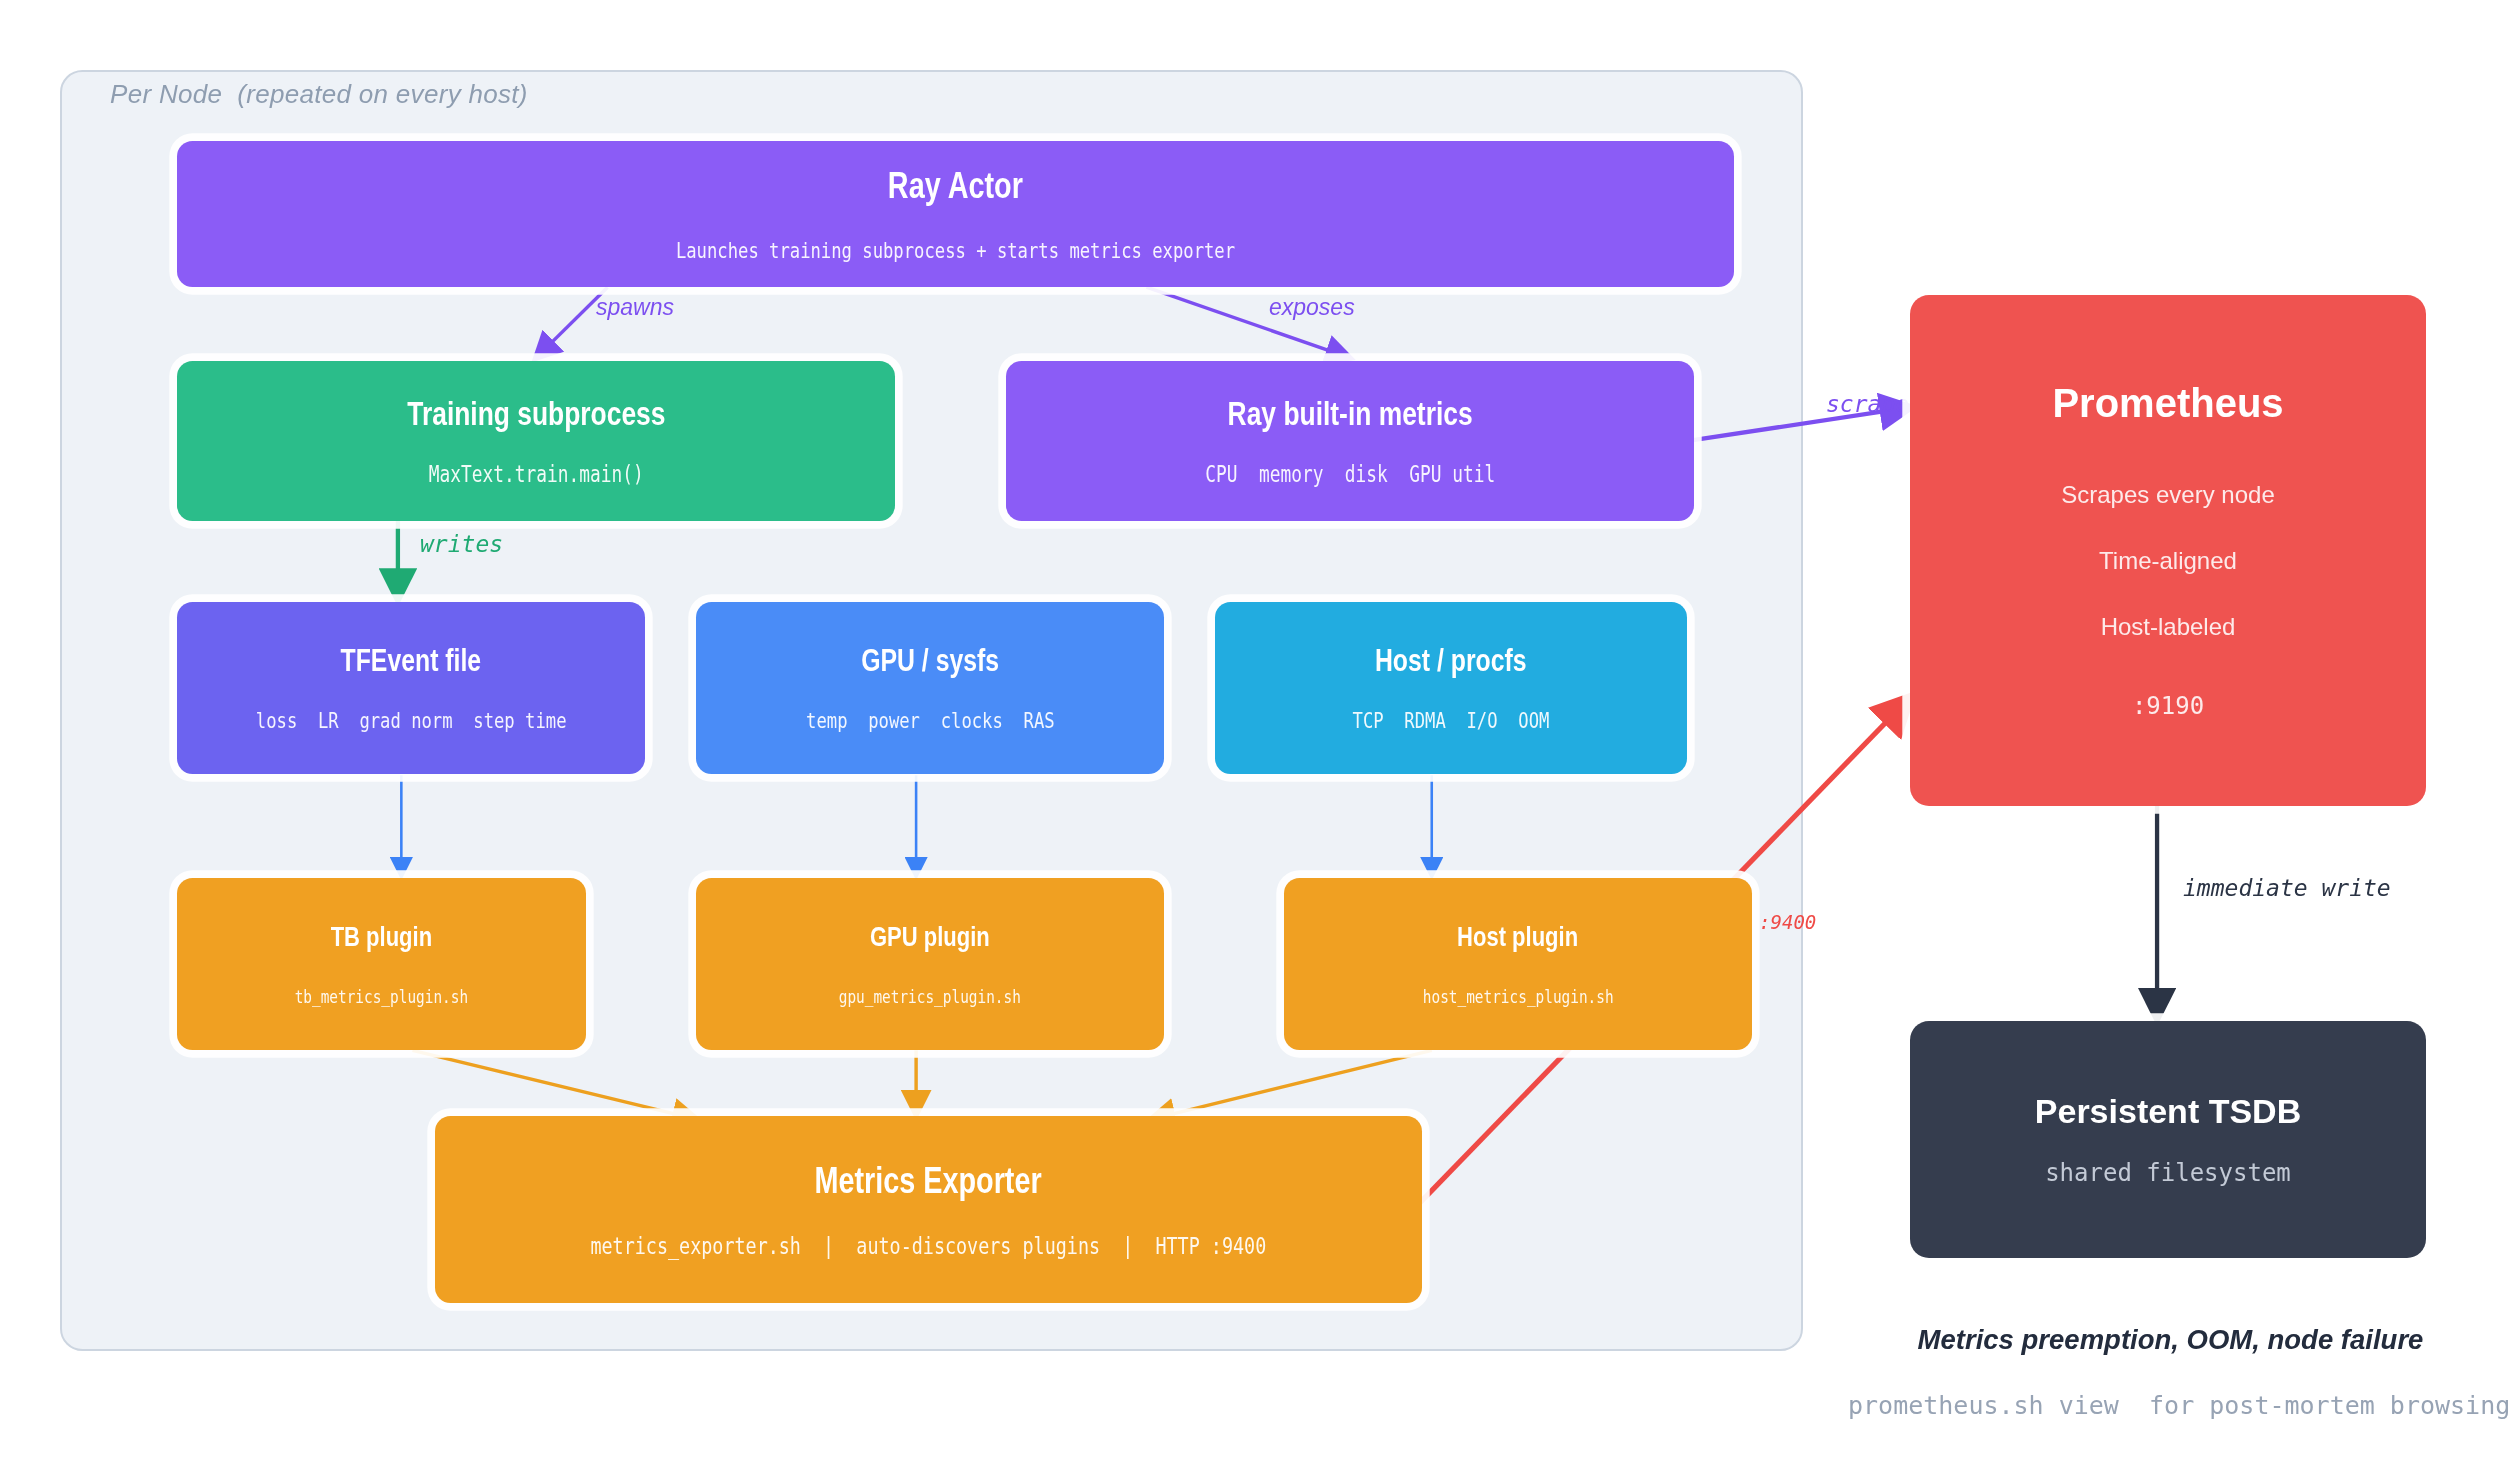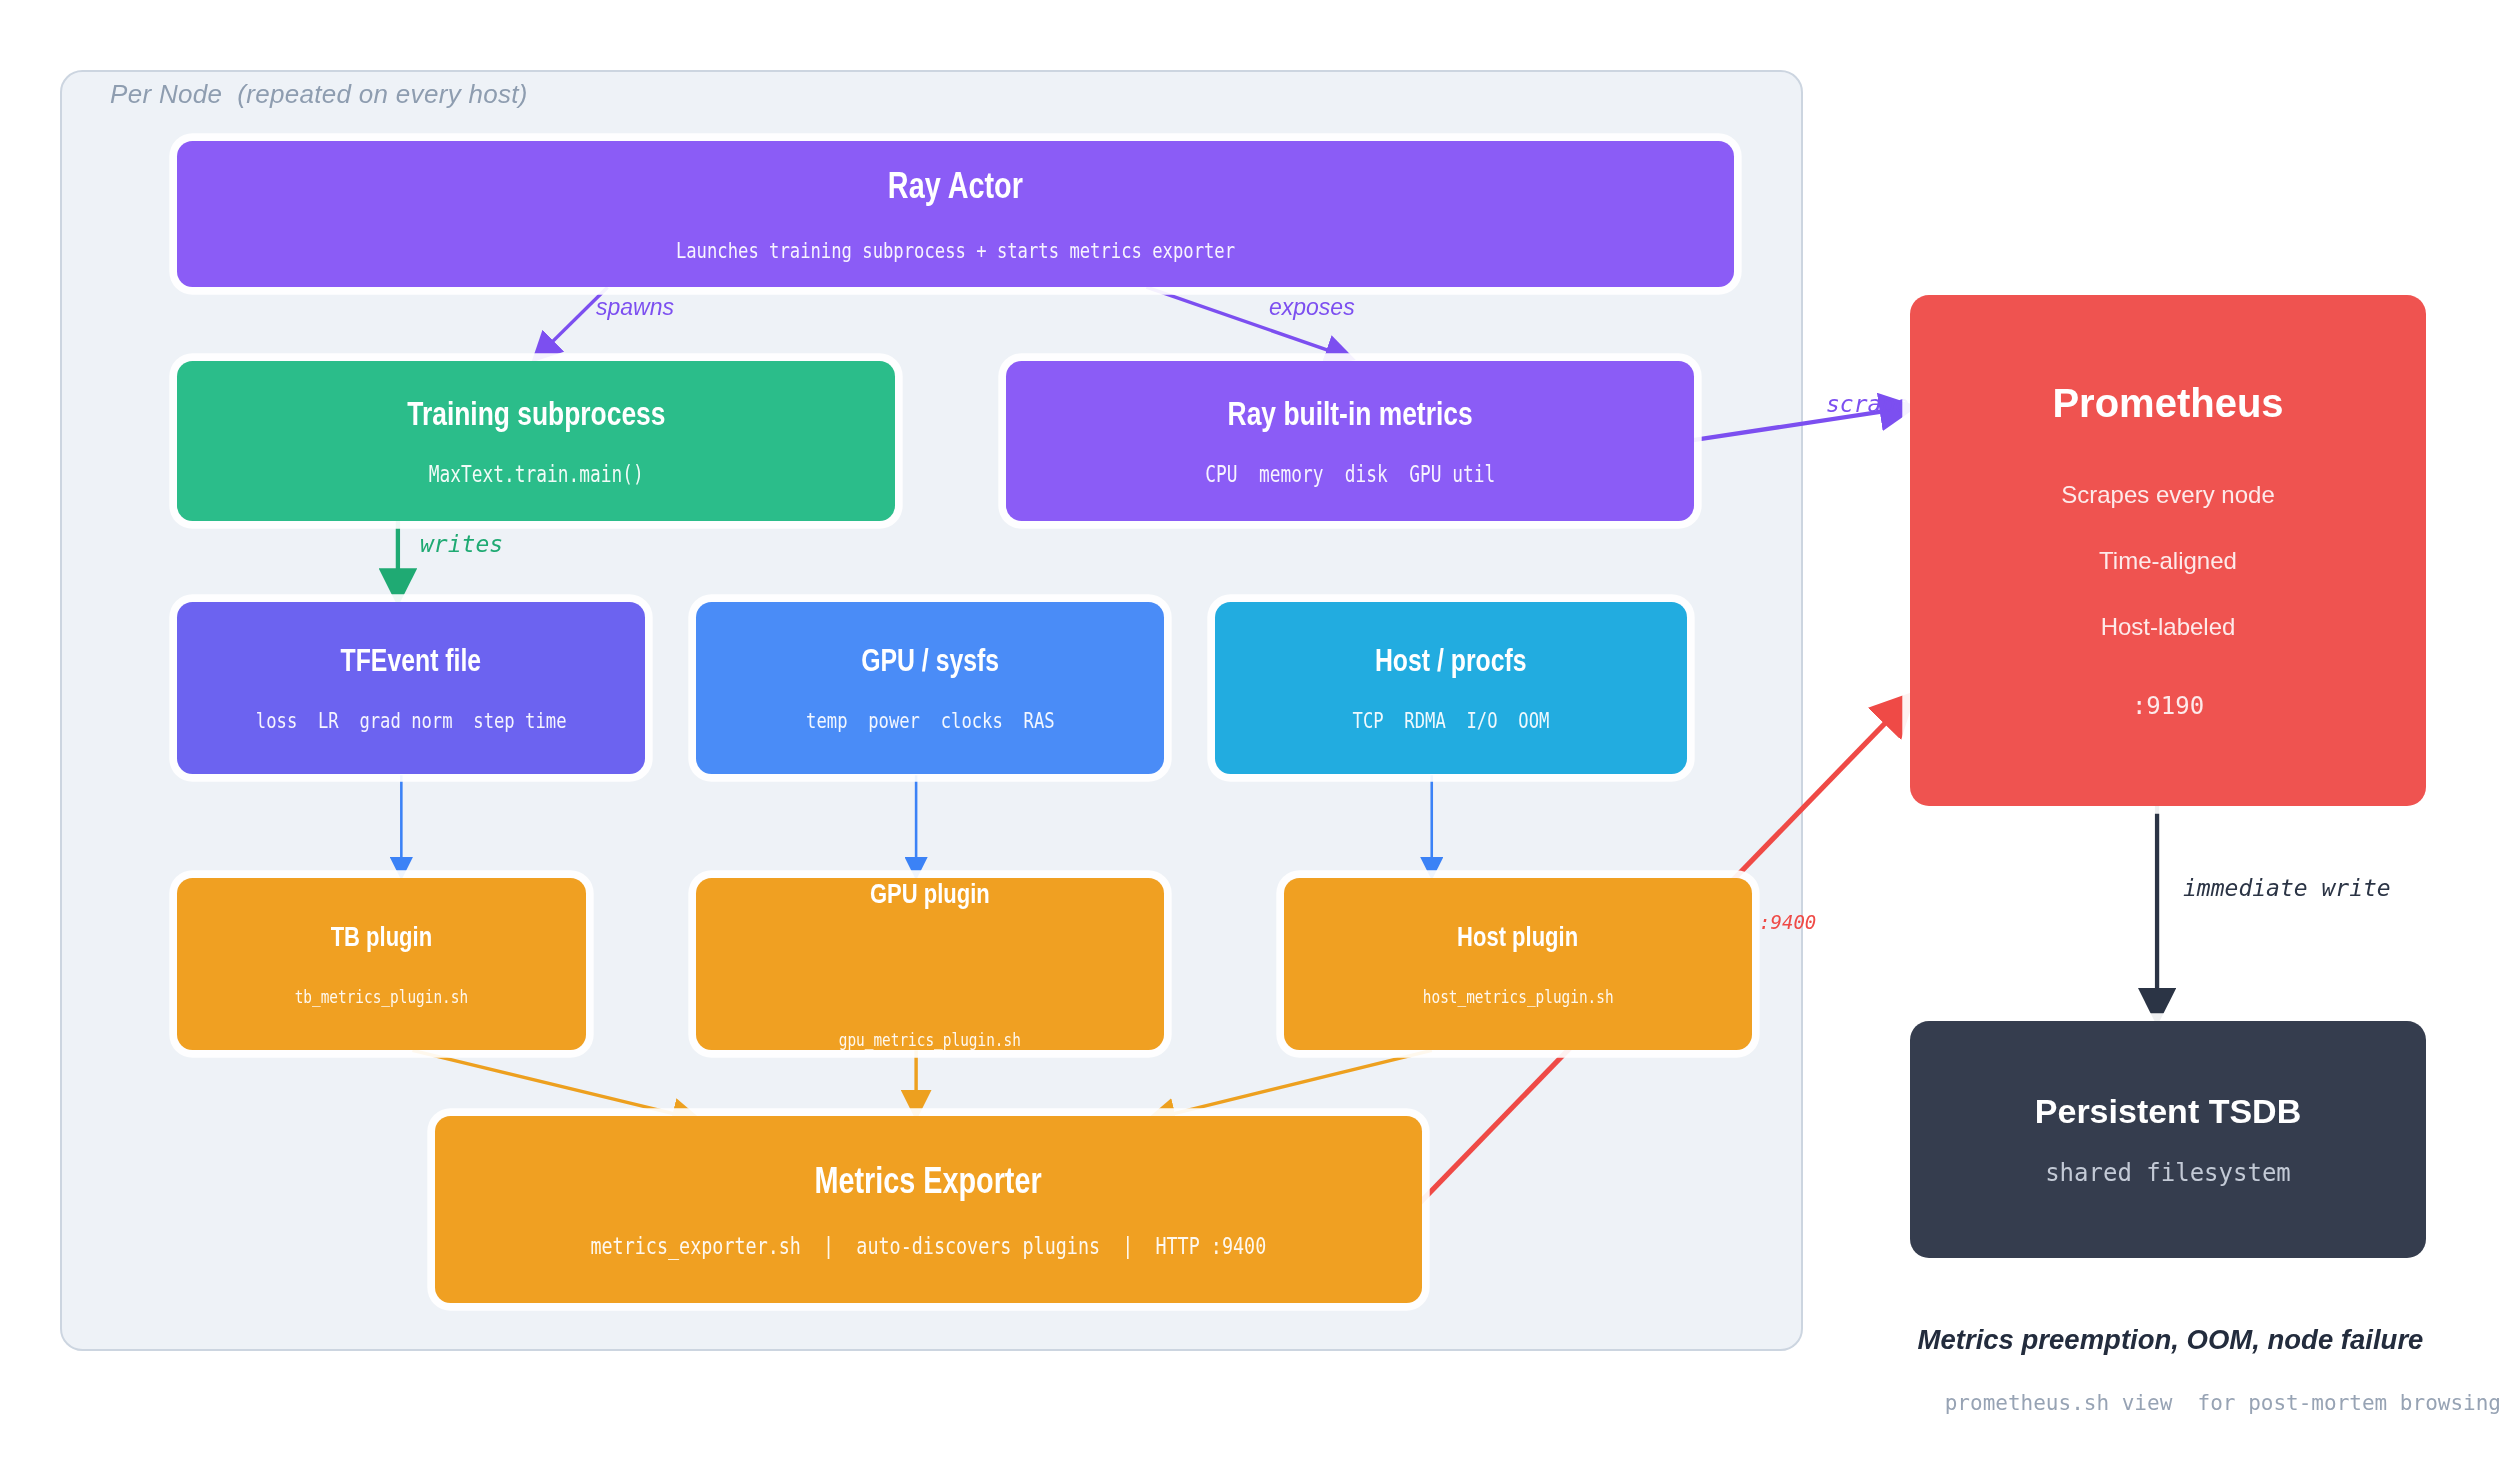--- a/index.html
+++ b/index.html
@@ -52,21 +52,21 @@
   #ray-builtin .title{font-size:33px;margin-bottom:27.5px;}
   #ray-builtin .sub{font-size:22.3px;}
 
   #tfevent{left:177px;top:602px;width:468px;height:172px;background:#6c63f0;}
   #gpu-sysfs{left:696px;top:602px;width:468px;height:172px;background:#4a8cf7;}
   #host-procfs{left:1215px;top:602px;width:472px;height:172px;background:#22ace0;text-align:right;}
   #tfevent .title,#gpu-sysfs .title,#host-procfs .title{font-size:31px;margin-bottom:29px;}
   #tfevent .sub,#gpu-sysfs .sub,#host-procfs .sub{font-size:21.5px;}
 
   #tb-plugin{left:177px;top:878px;width:409px;height:172px;background:#f0a022;}
-  #gpu-plugin{left:696px;top:878px;width:468px;height:172px;background:#f0a022;justify-content:space-between;}
+  #gpu-plugin{left:696px;top:878px;width:468px;height:172px;background:#f0a022;}
   #host-plugin{left:1284px;top:878px;width:468px;height:172px;background:#f0a022;}
   #tb-plugin .title,#gpu-plugin .title,#host-plugin .title{font-size:27.5px;margin-bottom:33px;}
   #tb-plugin .sub,#gpu-plugin .sub,#host-plugin .sub{font-size:18px;}
 
   #metrics-exporter{left:435px;top:1116px;width:987px;height:187px;background:#f0a022;}
   #metrics-exporter .title{font-size:36px;margin-bottom:31px;}
   #metrics-exporter .sub{font-size:23px;}
 
   #prometheus{left:1910px;top:295px;width:516px;height:511px;background:#ef5350;
     border-radius:19px;}
@@ -97,21 +97,21 @@
   #lbl-immediate-write{left:2183px;top:875px;font-size:23px;color:#2b3445;
     font-family:"DejaVu Sans Mono","Liberation Mono",monospace;}
 
   
   #footer-bold{
     position:absolute;left:1891px;top:1324px;width:559px;text-align:center;
     font-size:27.5px;font-weight:bold;font-style:italic;color:#232c3d;white-space:nowrap;
   }
   #footer-mono{
     position:absolute;left:1848px;top:1391px;width:653px;text-align:right;
-    font-size:21px;color:#97a3b4;white-space:pre;
+    font-size:25px;color:#97a3b4;white-space:pre;
     font-family:"DejaVu Sans Mono","Liberation Mono",monospace;
   }
 
   svg#edges{position:absolute;left:0;top:0;width:2512px;height:1481px;
     pointer-events:none;}
 </style>
 </head>
 <body>
 
 <div id="stage">

